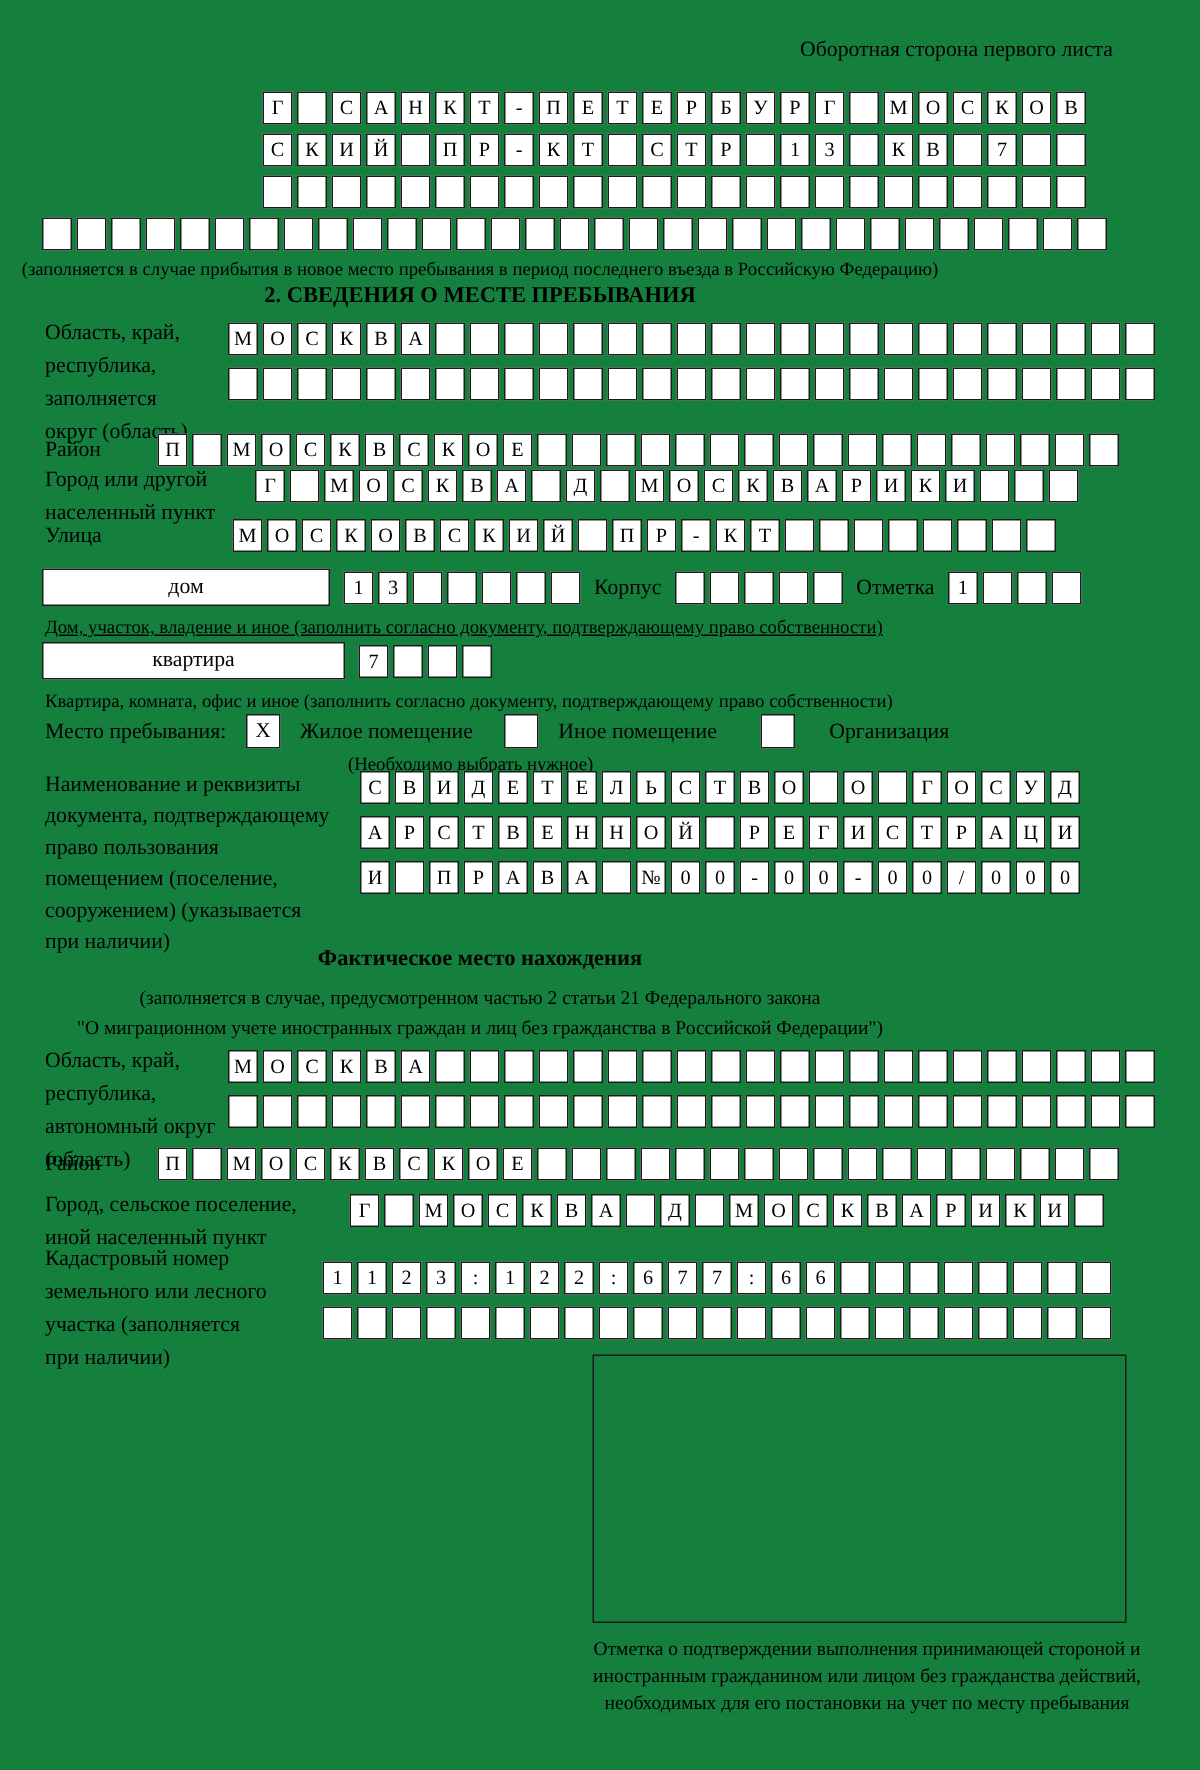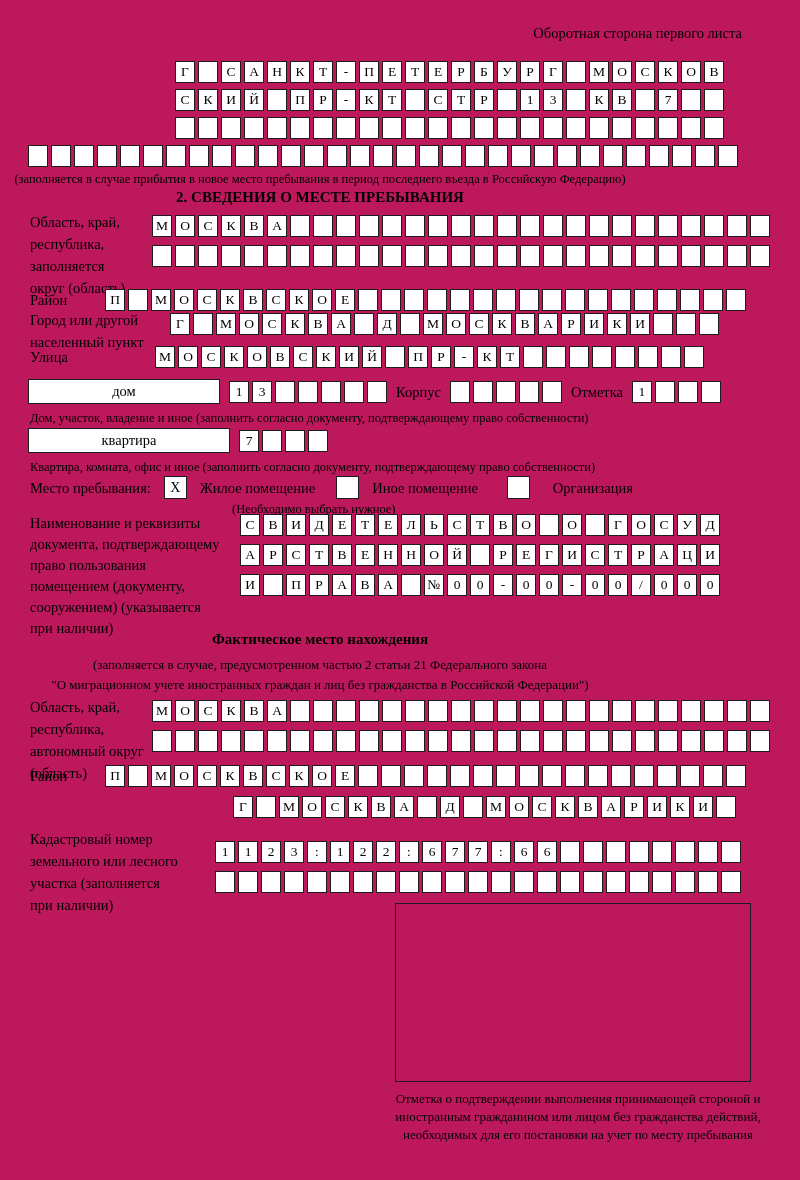--- a/index.html
+++ b/index.html
@@ -1,17 +1,17 @@
 <!DOCTYPE html>
 <html><head>
 <meta charset="utf-8">
 <style>
   html,body { margin:0; padding:0; background:#fff; }
   .page {
-    position:relative; width:800px; height:1180px; background:#be185d;
+    position:relative; width:800px; height:1180px; background:#15803d;
     font-family:"Liberation Serif","DejaVu Serif",serif; color:#000;
     overflow:hidden;
   }
   .abs { position:absolute; }
   .lbl { font-size:14.5px; line-height:22px; }
   .cap { font-size:12.5px; line-height:16px; }
   .cellrow { display:flex; gap:3px; }
   .cell {
     box-sizing:border-box; flex:none; width:20px; height:22px;
     border:1.6px solid #1c1c1c; display:flex; align-items:center; justify-content:center;
@@ -327,21 +327,21 @@
         <div class="cell"></div>
       </div>
     <div class="lbl">Отметка</div>
     <div class="cellrow">
         <div class="cell">1</div>
         <div class="cell"></div>
         <div class="cell"></div>
         <div class="cell"></div>
       </div>
   </div>
-  <div class="abs cap" style="left:30px; top:410px;">Дом, участок, владение и иное (заполнить согласно документу, подтверждающему право собственности)</div>
+  <div class="abs cap" style="left:30px; top:410px;text-decoration:underline;">Дом, участок, владение и иное (заполнить согласно документу, подтверждающему право собственности)</div>
 
   <div class="abs inline" style="left:28px; top:428px; gap:9px;">
     <div class="widebox" style="width:202px;">квартира</div>
     <div class="cellrow">
         <div class="cell">7</div>
         <div class="cell"></div>
         <div class="cell"></div>
         <div class="cell"></div>
       </div>
   </div>
@@ -355,21 +355,21 @@
     <div class="lbl" style="margin-left:10px;">Организация</div>
   </div>
 
   <div class="abs cap" style="left:30px; top:459px;">Квартира, комната, офис и иное (заполнить согласно документу, подтверждающему право собственности)</div>
   <div class="abs cap" style="left:232px; top:501px;">(Необходимо выбрать нужное)</div>
 
   <div class="abs lbl" style="left:30px; top:513px; line-height:21px;">
       <div>Наименование и реквизиты</div>
       <div>документа, подтверждающему</div>
       <div>право пользования</div>
-      <div>помещением (документу,</div>
+      <div>помещением (поселение,</div>
       <div>сооружением) (указывается</div>
       <div>при наличии)</div>
     </div>
   <div class="abs cellrow" style="left:240px; top:514px;">
       <div class="cell">С</div>
       <div class="cell">В</div>
       <div class="cell">И</div>
       <div class="cell">Д</div>
       <div class="cell">Е</div>
       <div class="cell">Т</div>
@@ -530,20 +530,24 @@
       <div class="cell"></div>
       <div class="cell"></div>
       <div class="cell"></div>
       <div class="cell"></div>
       <div class="cell"></div>
       <div class="cell"></div>
       <div class="cell"></div>
       <div class="cell"></div>
     </div>
 
+  <div class="abs lbl" style="left:30px; top:792px;">
+      <div>Город, сельское поселение,</div>
+      <div>иной населенный пункт</div>
+    </div>
   <div class="abs cellrow" style="left:233px; top:796px;">
       <div class="cell">Г</div>
       <div class="cell"></div>
       <div class="cell">М</div>
       <div class="cell">О</div>
       <div class="cell">С</div>
       <div class="cell">К</div>
       <div class="cell">В</div>
       <div class="cell">А</div>
       <div class="cell"></div>

